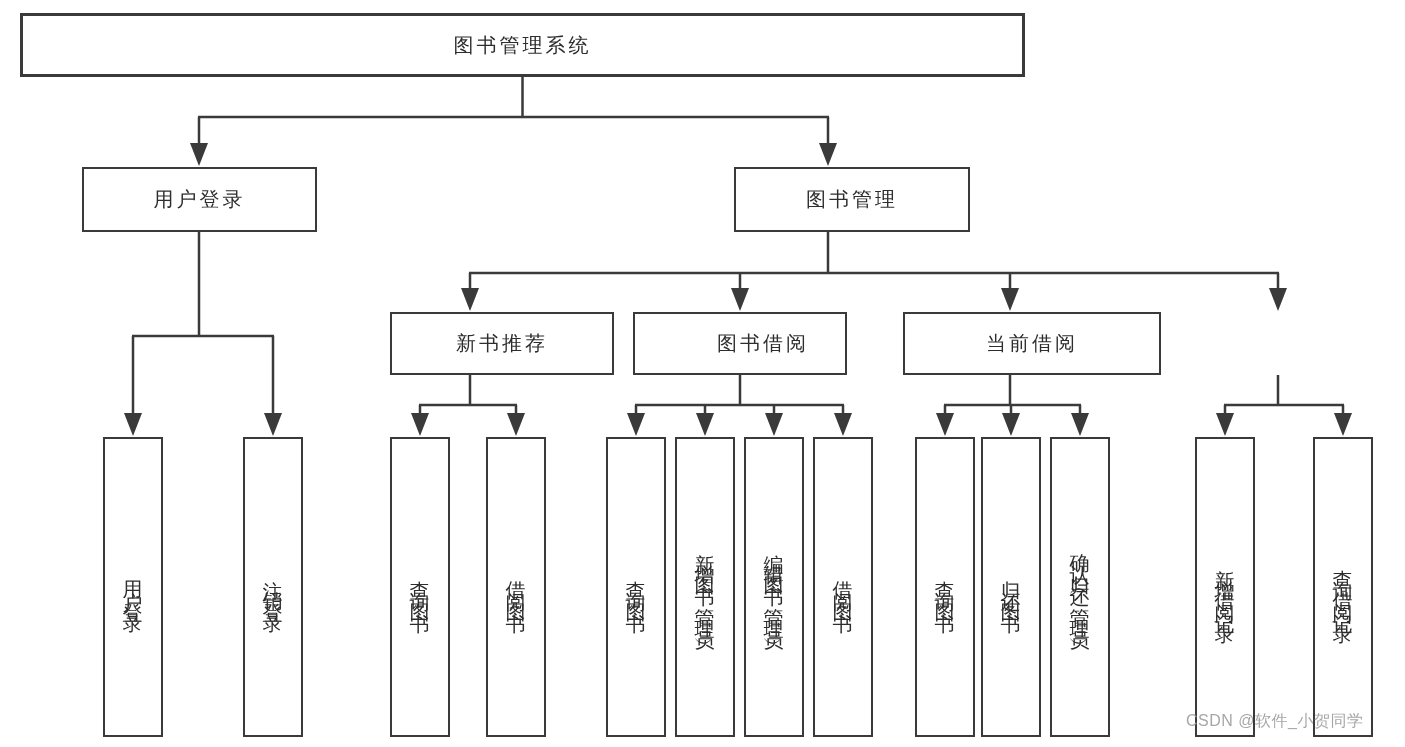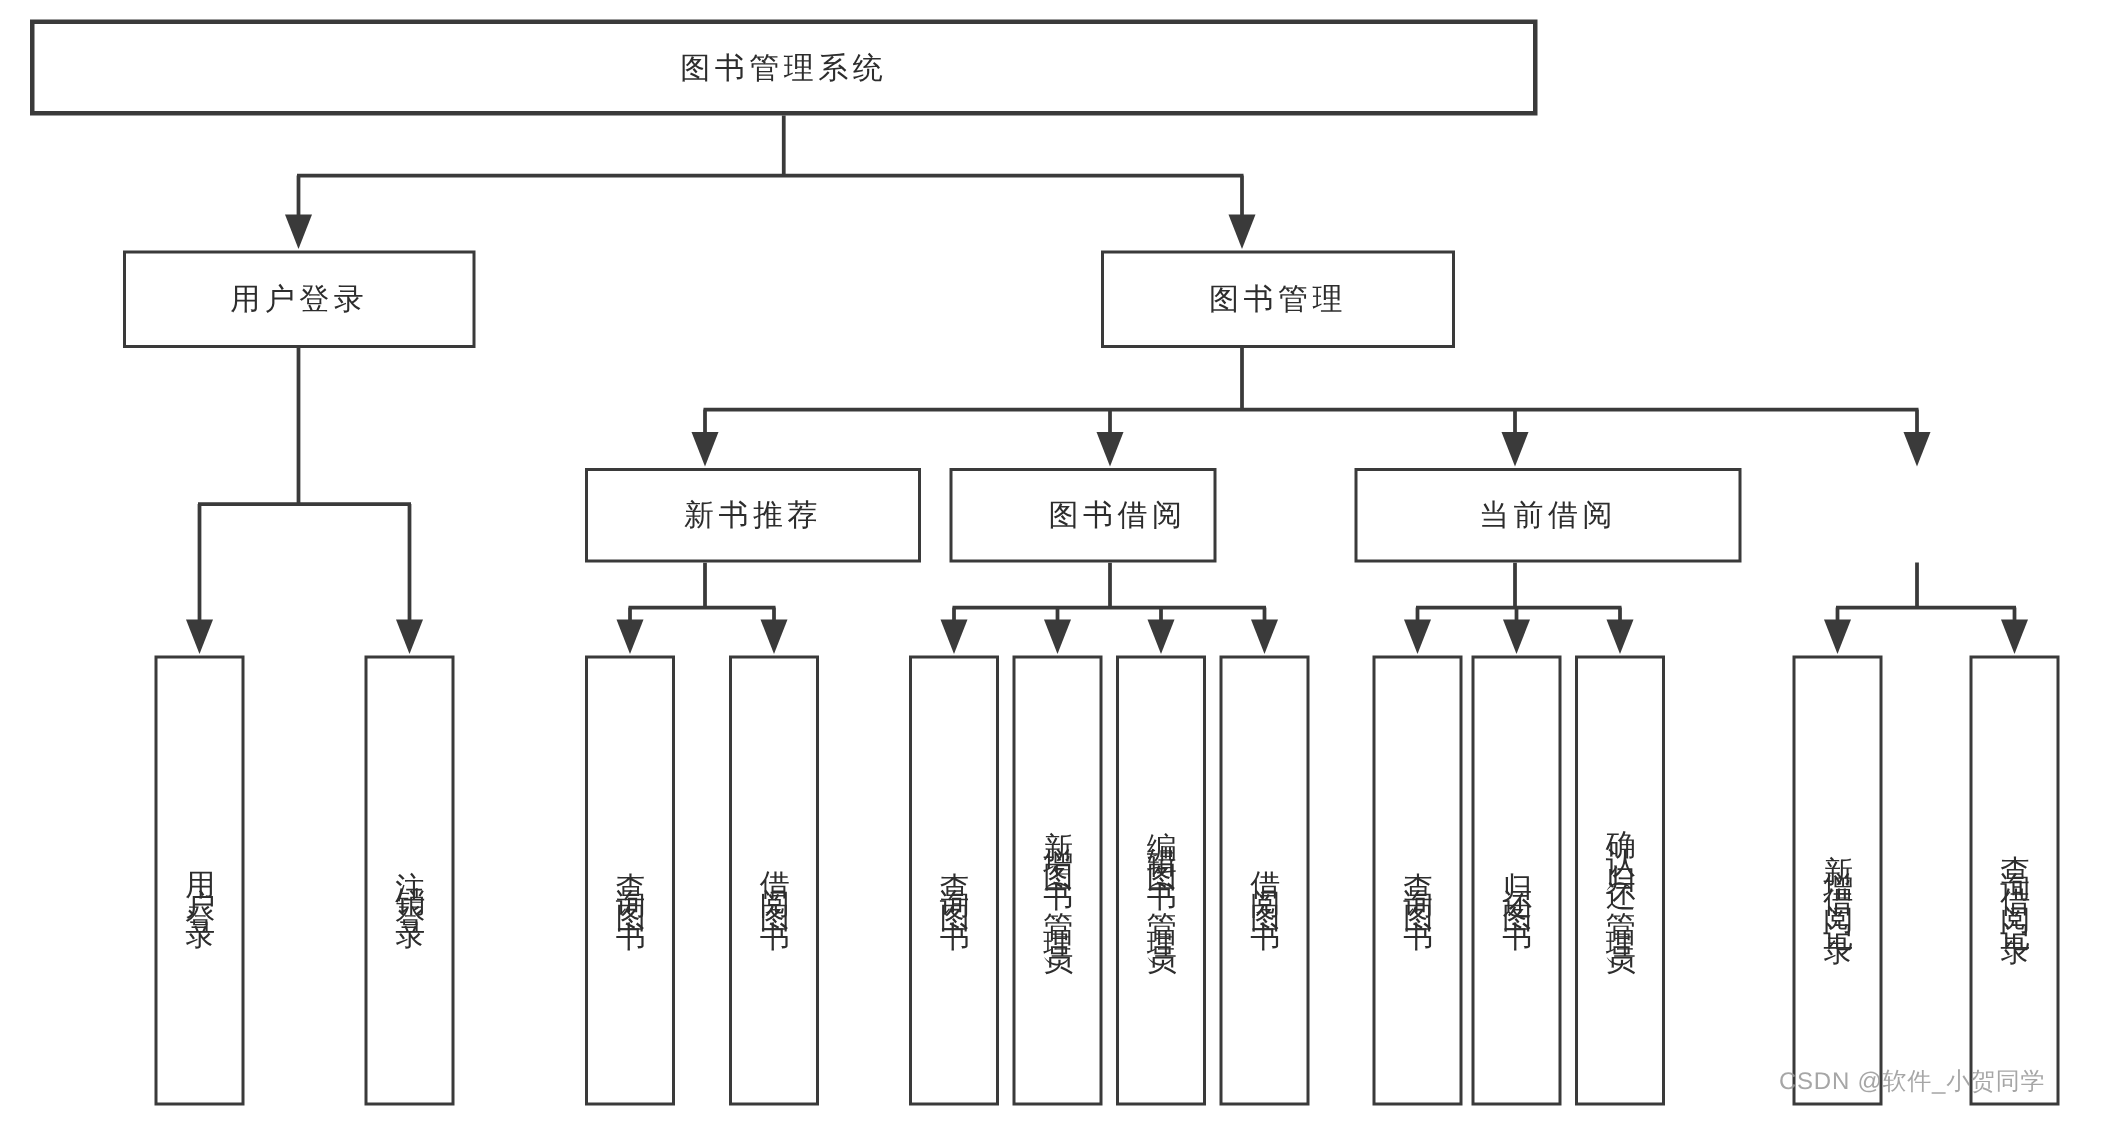--- a/index.html
+++ b/index.html
@@ -103,21 +103,21 @@
   <div class="box" style="left:82px; top:167px; width:235px; height:65px;">
     <span class="h-label">用户登录</span>
   </div>
   <div class="box" style="left:734px; top:167px; width:236px; height:65px;">
     <span class="h-label">图书管理</span>
   </div>
 
   <div class="box" style="left:362px; top:312px; width:224px; height:63px;margin-left:28px;">
     <span class="h-label">新书推荐</span>
   </div>
-  <div class="box" style="left:633px; top:312px; width:178px; height:63px;padding-left:46px;">
+  <div class="box" style="left:633px; top:312px; width:214px; height:63px;padding-left:46px;">
     <span class="h-label">图书借阅</span>
   </div>
   <div class="box" style="left:903px; top:312px; width:258px; height:63px;">
     <span class="h-label">当前借阅</span>
   </div>
 
   <div class="box leaf-box" style="left:103px;">
     <span class="v-label">用户登录</span>
   </div>
   <div class="box leaf-box" style="left:243px;">

